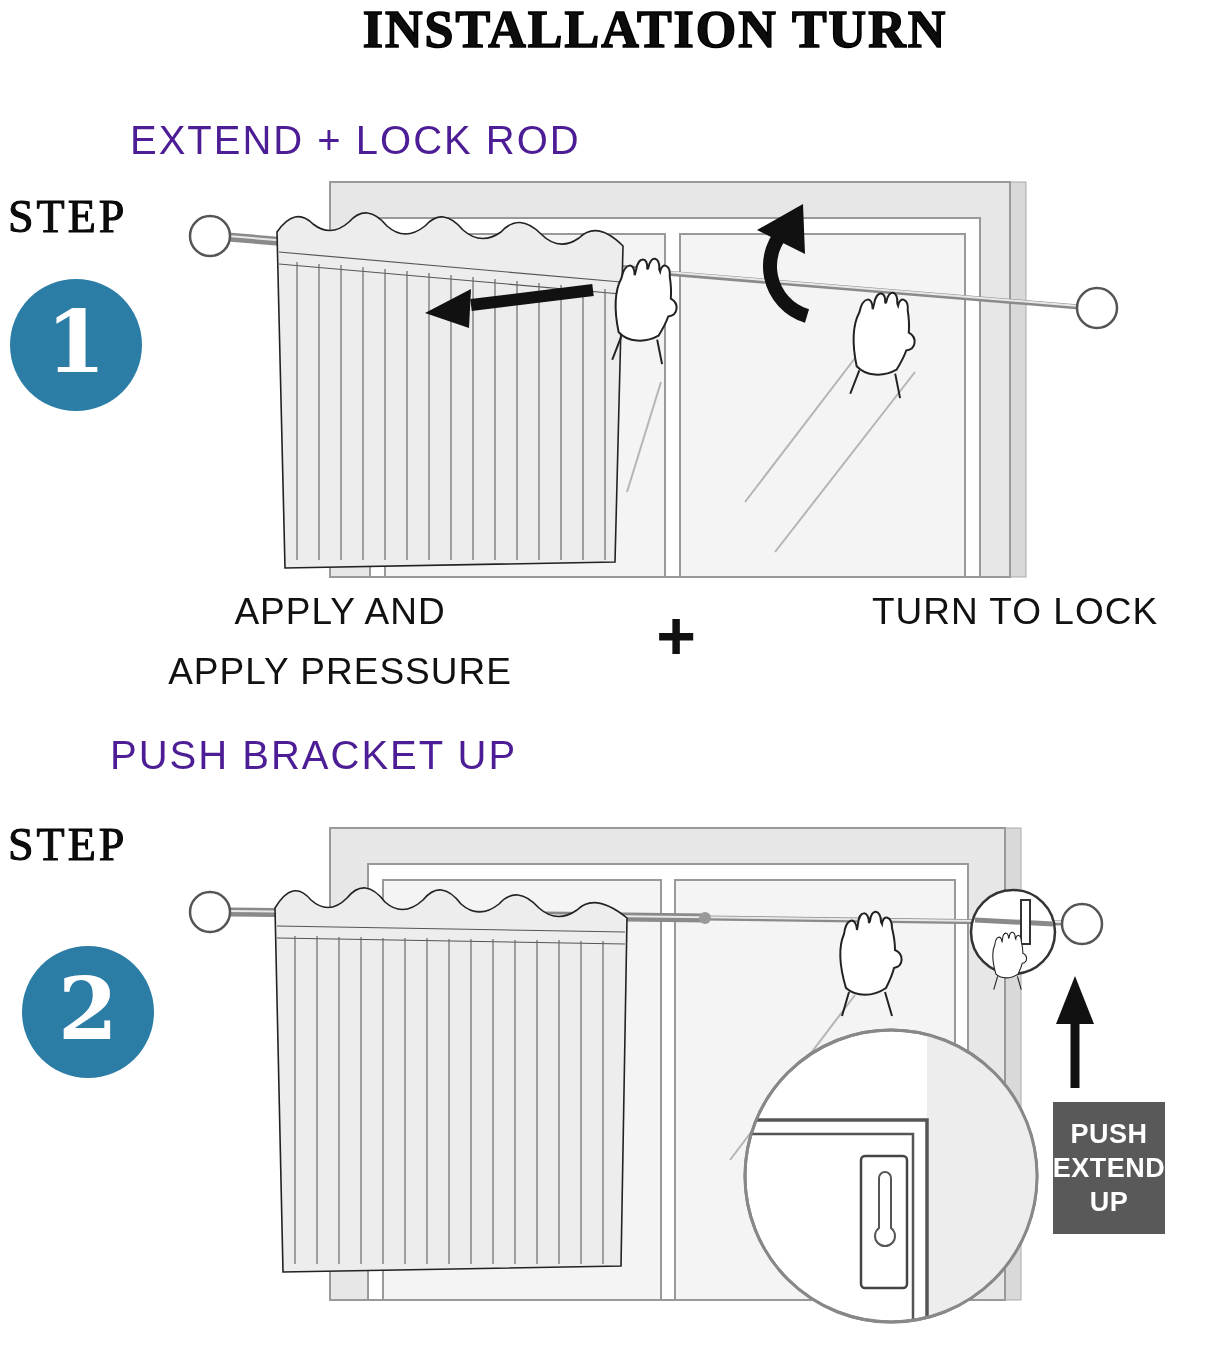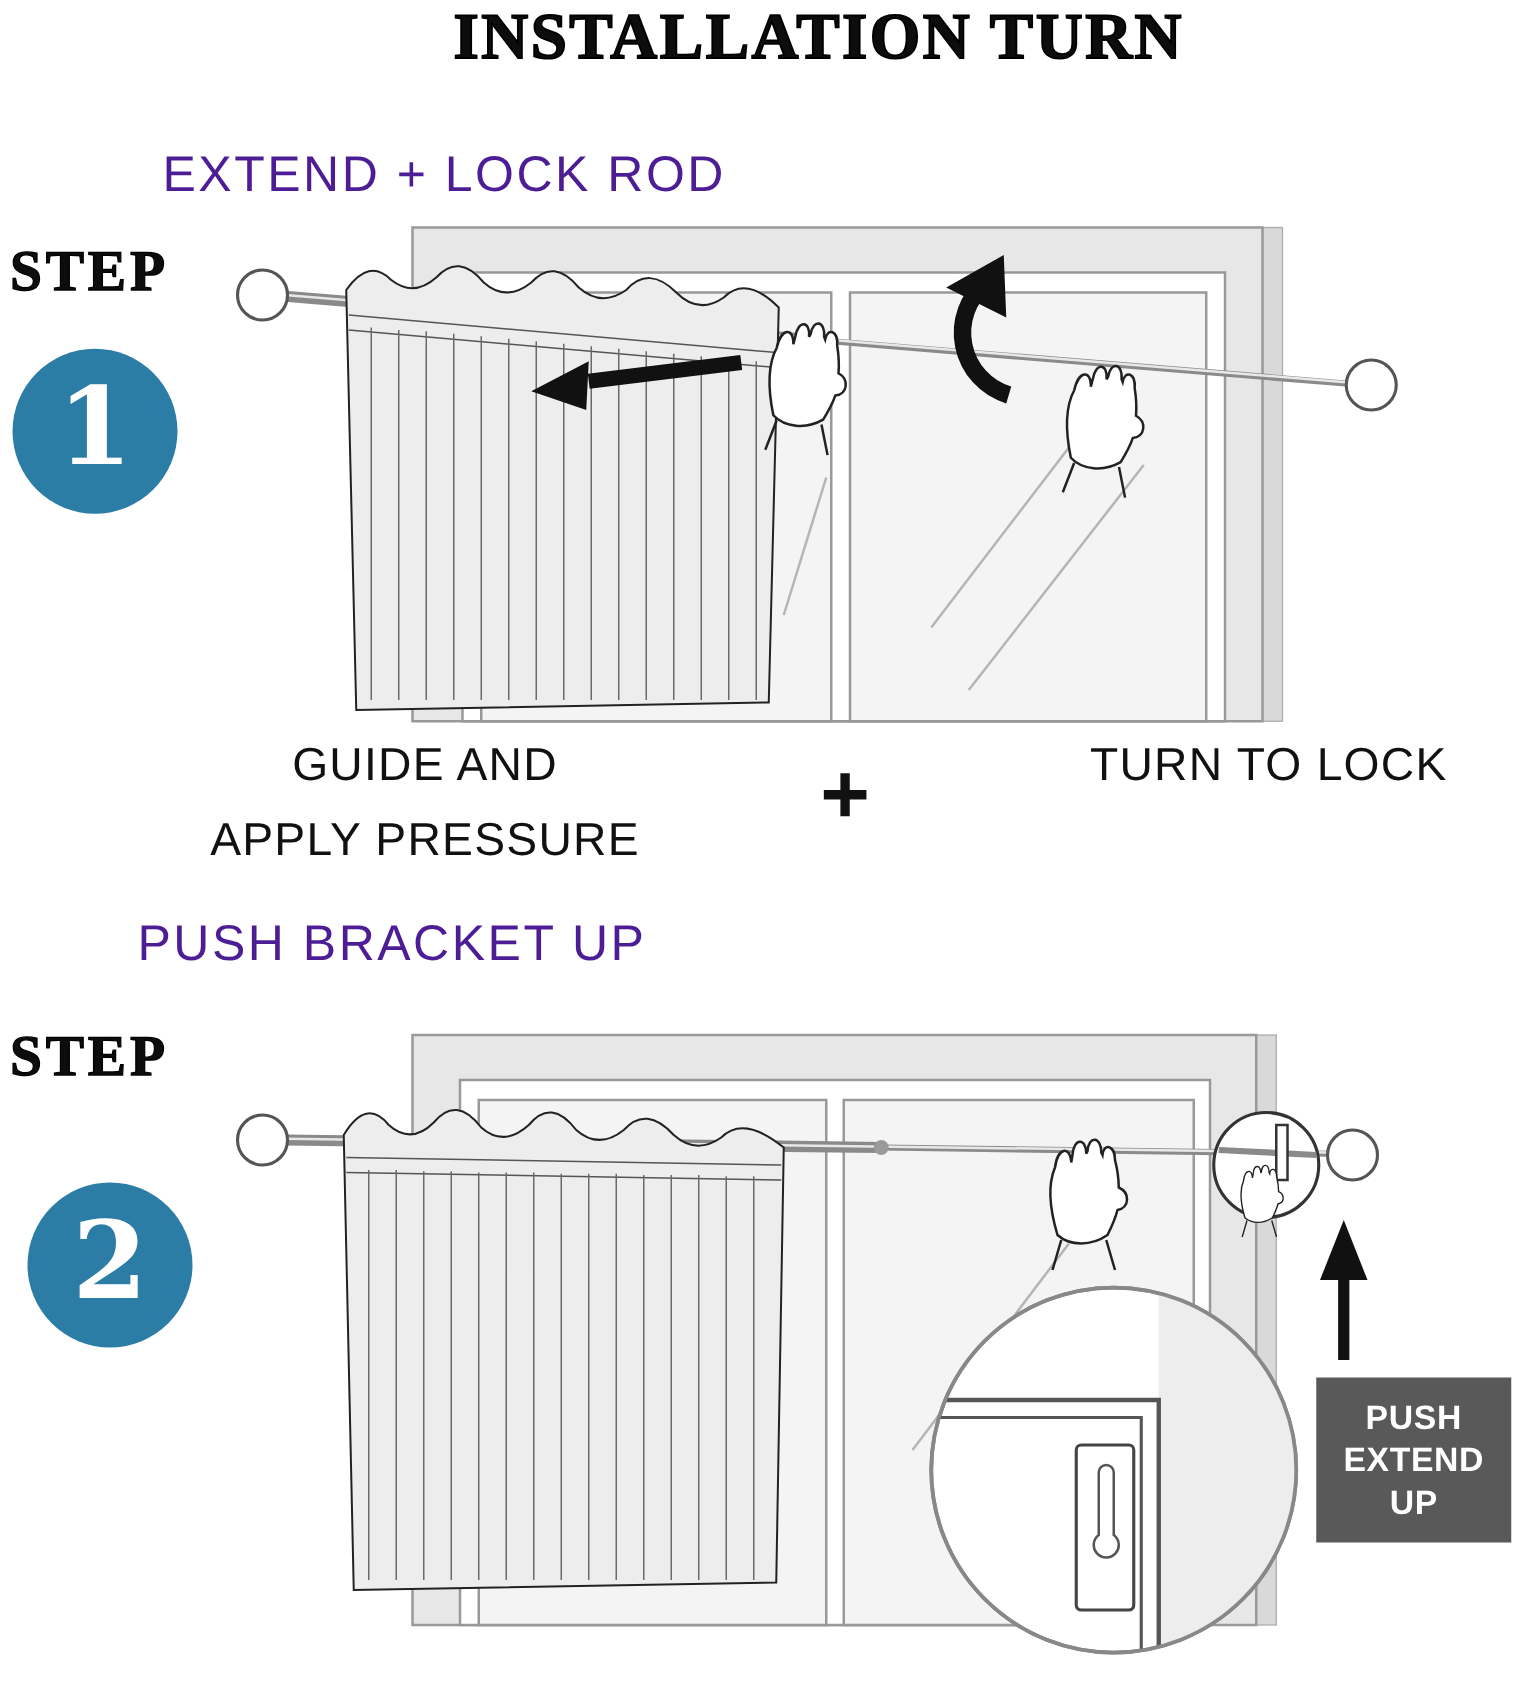--- a/index.html
+++ b/index.html
@@ -5,39 +5,39 @@
   html,body{margin:0;padding:0;background:#fff;}
   body{width:1214px;height:1348px;position:relative;overflow:hidden;
        font-family:"Liberation Sans",sans-serif;color:#0d0d0d;}
   .abs{position:absolute;}
   .page-title{top:0px;left:96px;width:1118px;text-align:center;
       font-family:"Liberation Serif","DejaVu Serif",serif;font-weight:900;
       font-size:52px;letter-spacing:2px;-webkit-text-stroke:1.5px #000;}
   .section-heading{text-align:left;font-size:40px;letter-spacing:2px;color:#4c1d95;}
   .h1{top:118px;left:130px;width:1084px;}
   .h2{top:733px;left:110px;width:1104px;}
-  .step-label{font-family:"Liberation Serif","DejaVu Serif",serif;font-weight:700;
+  .step-label{font-family:"Liberation Serif","DejaVu Serif",serif;font-weight:400;
       font-size:46px;letter-spacing:3px;-webkit-text-stroke:1px #000;}
   .sl1{top:190px;left:8px;}
   .sl2{top:818px;left:8px;}
   .step-circle{width:132px;height:132px;border-radius:50%;
       display:flex;align-items:center;justify-content:center;}
   .sc1{top:279px;left:10px;}
   .sc2{top:946px;left:22px;}
   .step-num{font-family:"DejaVu Serif","Liberation Serif",serif;font-weight:bold;
       font-size:86px;color:#fff;line-height:1;padding-bottom:6px;}
   .caption{font-size:37px;letter-spacing:1px;text-align:center;line-height:60px;color:#111;}
   .cap-left{top:582px;left:150px;width:380px;}
   .cap-right{top:582px;left:845px;width:340px;}
   .plus{top:596px;left:636px;width:80px;text-align:center;
       font-size:68px;font-weight:bold;color:#111;}
   .diagram{overflow:visible;}
   .d1{top:172px;left:185px;width:960px;height:420px;}
   .d2{top:820px;left:185px;width:1010px;height:528px;}
-  .push-box{top:1102px;left:1053px;width:156px;height:132px;
+  .push-box{top:1102px;left:1053px;width:112px;height:132px;
       display:flex;flex-direction:column;align-items:center;justify-content:center;
       color:#fff;font-size:27px;font-weight:bold;line-height:34px;letter-spacing:0.5px;
       text-align:center;}
   svg{display:block;}
 </style>
 </head>
 <body>
 
 <div class="abs page-title">INSTALLATION TURN</div>
 
@@ -91,21 +91,21 @@
   </g>
 
   <g>
     <path d="M622,144 A52,52 0 0 1 604,54" fill="none" stroke="#111" stroke-width="14"></path>
     <polygon points="572,58 618,32 620,82" fill="#111"></polygon>
   </g>
 </svg>
 </div>
 
 <div class="abs caption cap-left">
-  <div>GUIDE AND</div>
+  <div>APPLY AND</div>
   <div>APPLY PRESSURE</div>
 </div>
 <div class="abs plus">+</div>
 <div class="abs caption cap-right">
   <div>TURN TO LOCK</div>
 </div>
 
 <div class="abs section-heading h2">PUSH BRACKET UP</div>
 
 <div class="abs step-label sl2">STEP</div>

